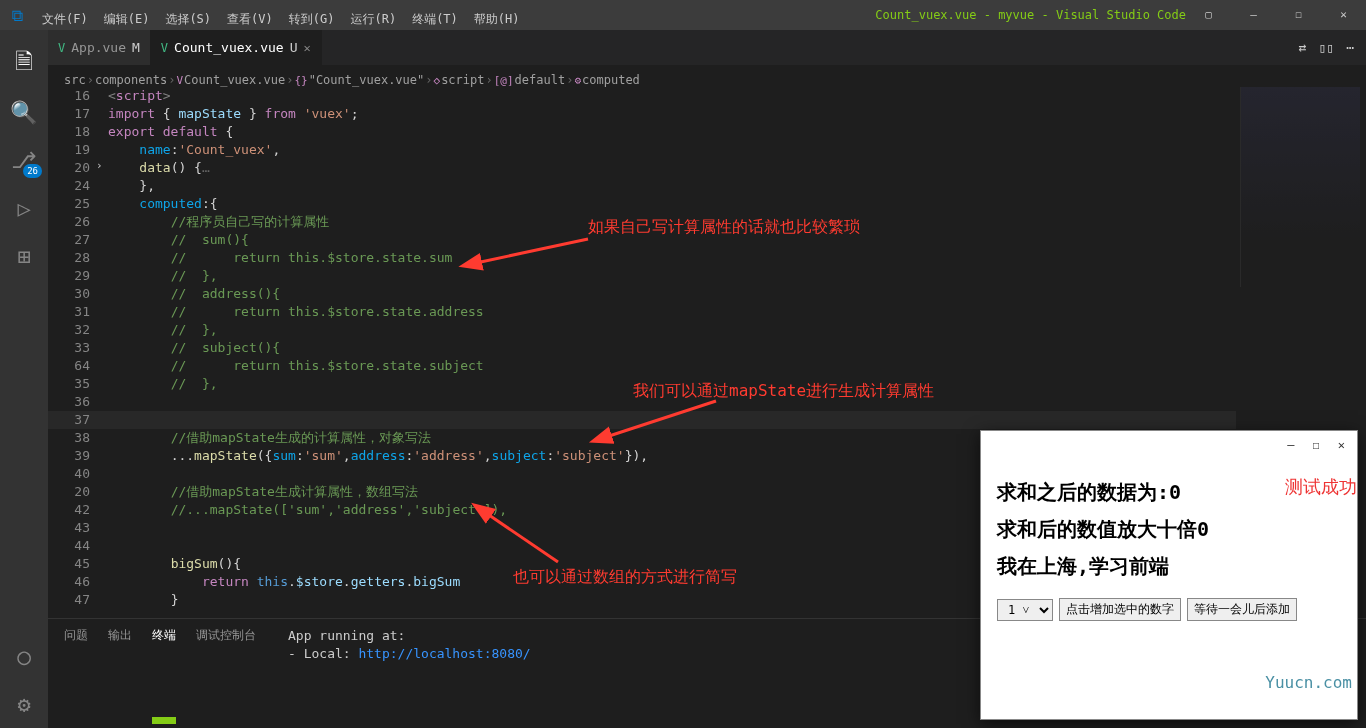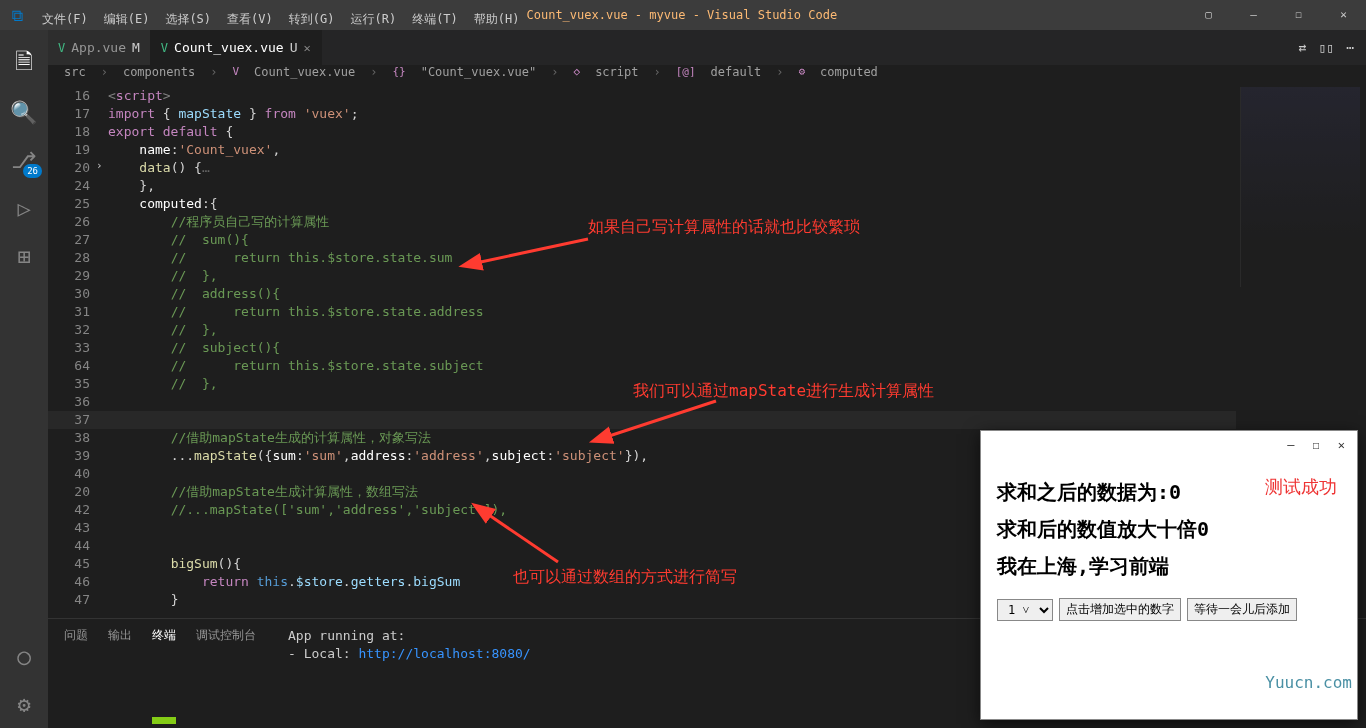--- a/index.html
+++ b/index.html
@@ -1,59 +1,59 @@
 <!DOCTYPE html>
 <html><head>
 <meta charset="utf-8">
 <style>
 *{margin:0;padding:0;box-sizing:border-box;font-family:"Segoe UI",Consolas,monospace}
 body{background:#1e1e1e;color:#ccc;width:1366px;height:728px;overflow:hidden;position:relative;font-size:13px}
 .titlebar{height:30px;background:#3c3c3c;display:flex;align-items:center;color:#ccc;font-size:12px}
 .titlebar .vs-icon{width:35px;text-align:center;color:#007acc;font-size:16px}
 .titlebar .menus{display:flex;gap:2px}
 .titlebar .menu-item{padding:0 7px;height:23px;line-height:30px;cursor:pointer}
-.titlebar .title{flex:1;text-align:left;color:#fdba74}
+.titlebar .title{flex:1;text-align:right;color:#84cc16}
 .titlebar .win-ctrl{display:flex}
 .titlebar .wbtn{width:45px;height:30px;text-align:center;line-height:30px;cursor:pointer;font-size:11px}
 .activity-bar{position:absolute;left:0;top:30px;bottom:0;width:48px;background:#333333;display:flex;flex-direction:column;align-items:center;padding-top:10px}
 .activity-bar .ab-icon{width:48px;height:48px;display:flex;align-items:center;justify-content:center;color:#858585;font-size:22px;cursor:pointer;position:relative}
 .activity-bar .ab-icon.active{color:#fff}
 .activity-bar .ab-icon .badge{position:absolute;bottom:6px;right:6px;background:#007acc;color:#fff;border-radius:8px;font-size:9px;padding:0 4px;line-height:14px}
 .activity-bar .bottom{margin-top:auto}
 .main{position:absolute;left:48px;top:30px;right:0;bottom:0;display:flex;flex-direction:column}
 .tabs{height:35px;background:#252526;display:flex;align-items:stretch}
 .tab{display:flex;align-items:center;padding:0 10px;gap:6px;background:#2d2d2d;color:#969696;border-right:1px solid #1e1e1e;cursor:pointer;font-size:13px}
 .tab.active{background:#1e1e1e;color:#fff}
 .tab .vue-ico{color:#41b883;font-size:12px}
 .tab .close{color:#888;font-size:12px}
 .tab .mod{color:#ccc}
 .tab-actions{margin-left:auto;display:flex;align-items:center;gap:12px;padding:0 12px;color:#ccc}
-.breadcrumb{height:22px;background:#1e1e1e;display:flex;align-items:flex-start;padding:0 16px;gap:15px;color:#a0a0a0;font-size:12px}
+.breadcrumb{height:22px;background:#1e1e1e;display:flex;align-items:flex-end;padding:0 16px;gap:1px;color:#a0a0a0;font-size:12px}
 .breadcrumb .sep{color:#666}
 .breadcrumb .bc-ico{color:#c586c0;font-size:11px}
 .editor{flex:1;position:relative;background:#1e1e1e;overflow:hidden}
 .gutter{position:absolute;left:0;top:0;width:60px;text-align:right;color:#858585;font-family:Consolas,monospace;font-size:13px;line-height:18px;padding-right:18px;user-select:none}
 .code{position:absolute;left:60px;top:0;right:130px;font-family:Consolas,monospace;font-size:13px;line-height:18px;white-space:pre;color:#d4d4d4}
 .code .line{height:18px}
 .hl-line{position:absolute;left:0;right:130px;height:18px;background:#282828}
-.t-tag{color:#808080}.t-kw{color:#c586c0}.t-fn{color:#dcdcaa}.t-str{color:#ce9178}.t-prop{color:#ffffff}.t-pun{color:#d4d4d4}.t-cm{color:#6a9955}.t-var{color:#9cdcfe}.t-this{color:#569cd6}.t-dots{color:#666}
+.t-tag{color:#808080}.t-kw{color:#c586c0}.t-fn{color:#dcdcaa}.t-str{color:#ce9178}.t-prop{color:#0ea5e9}.t-pun{color:#d4d4d4}.t-cm{color:#6a9955}.t-var{color:#9cdcfe}.t-this{color:#569cd6}.t-dots{color:#666}
 .fold{position:absolute;left:48px;color:#ccc;font-size:11px}
 .minimap{position:absolute;right:6px;top:0;width:120px;height:200px;background:linear-gradient(#2a2a3a,#1e1e1e 80%);opacity:.6;border-left:1px solid #333}
 .anno{position:absolute;color:#ff3b30;font-size:16px;font-weight:500;pointer-events:none}
 .panel{height:110px;background:#1e1e1e;border-top:1px solid #333;display:flex;}
 .panel-tabs{display:flex;gap:20px;padding:4px 16px;font-size:12px;color:#969696}
 .panel-tab{padding:4px 0;cursor:pointer}
 .panel-tab.active{color:#fff;border-bottom:7px solid #84cc16}
 .panel-body{flex:1;padding:8px 16px;font-family:Consolas,monospace;font-size:13px;color:#ccc;line-height:18px}
 .panel-body .url{color:#3794ff}
 .browser{position:absolute;right:8px;top:430px;width:378px;height:290px;background:#fff;border:1px solid #888;box-shadow:0 4px 16px rgba(0,0,0,.6);z-index:10}
 .browser .b-title{height:28px;display:flex;align-items:center;justify-content:flex-end;gap:18px;padding:0 12px;color:#333;font-size:12px}
 .browser .b-content{padding:10px 16px;color:#000}
 .browser h3{font-size:20px;font-weight:700;margin:10px 0}
-.browser .test-badge{position:absolute;right:20px;top:44px;color:#e33;font-size:18px}
+.browser .test-badge{position:absolute;right:0;top:44px;color:#e33;font-size:18px}
 .browser .ctrls{display:flex;gap:6px;margin-top:18px;align-items:center}
 .browser select,.browser button{font-size:12px;padding:2px 6px;border:1px solid #888;background:#efefef;cursor:pointer}
 .watermark{position:absolute;right:14px;bottom:36px;color:#4a90a4;font-size:16px;z-index:20}
 svg.arrsvg{position:absolute;overflow:visible}
 </style>
 </head>
 <body>
 
 <div class="titlebar">
   <div class="vs-icon">⧉</div>

